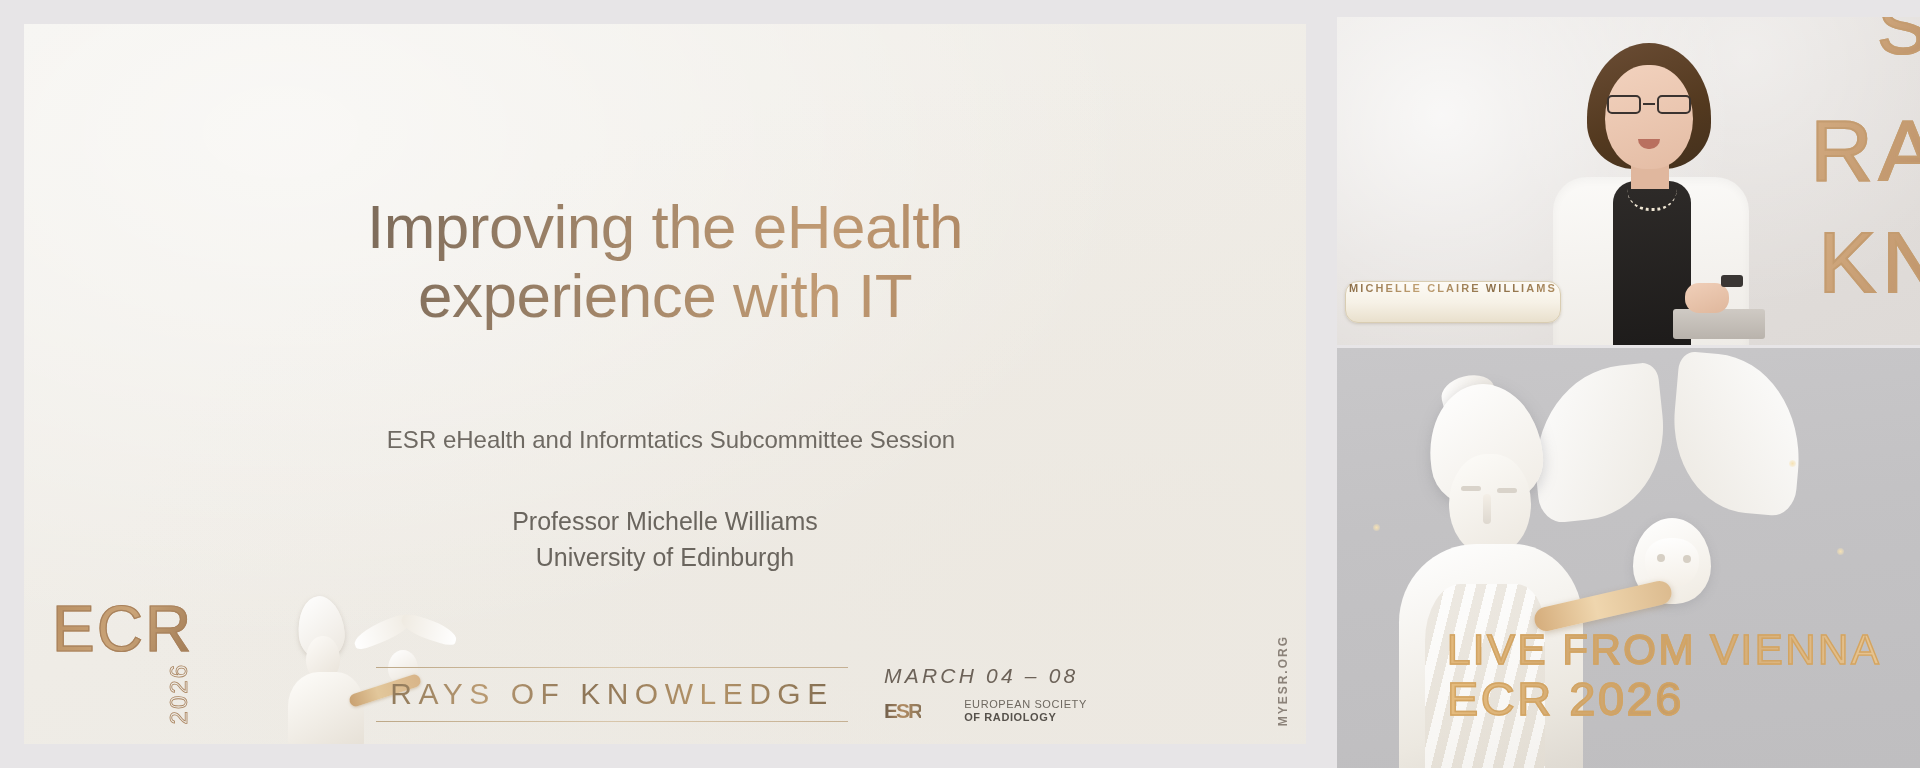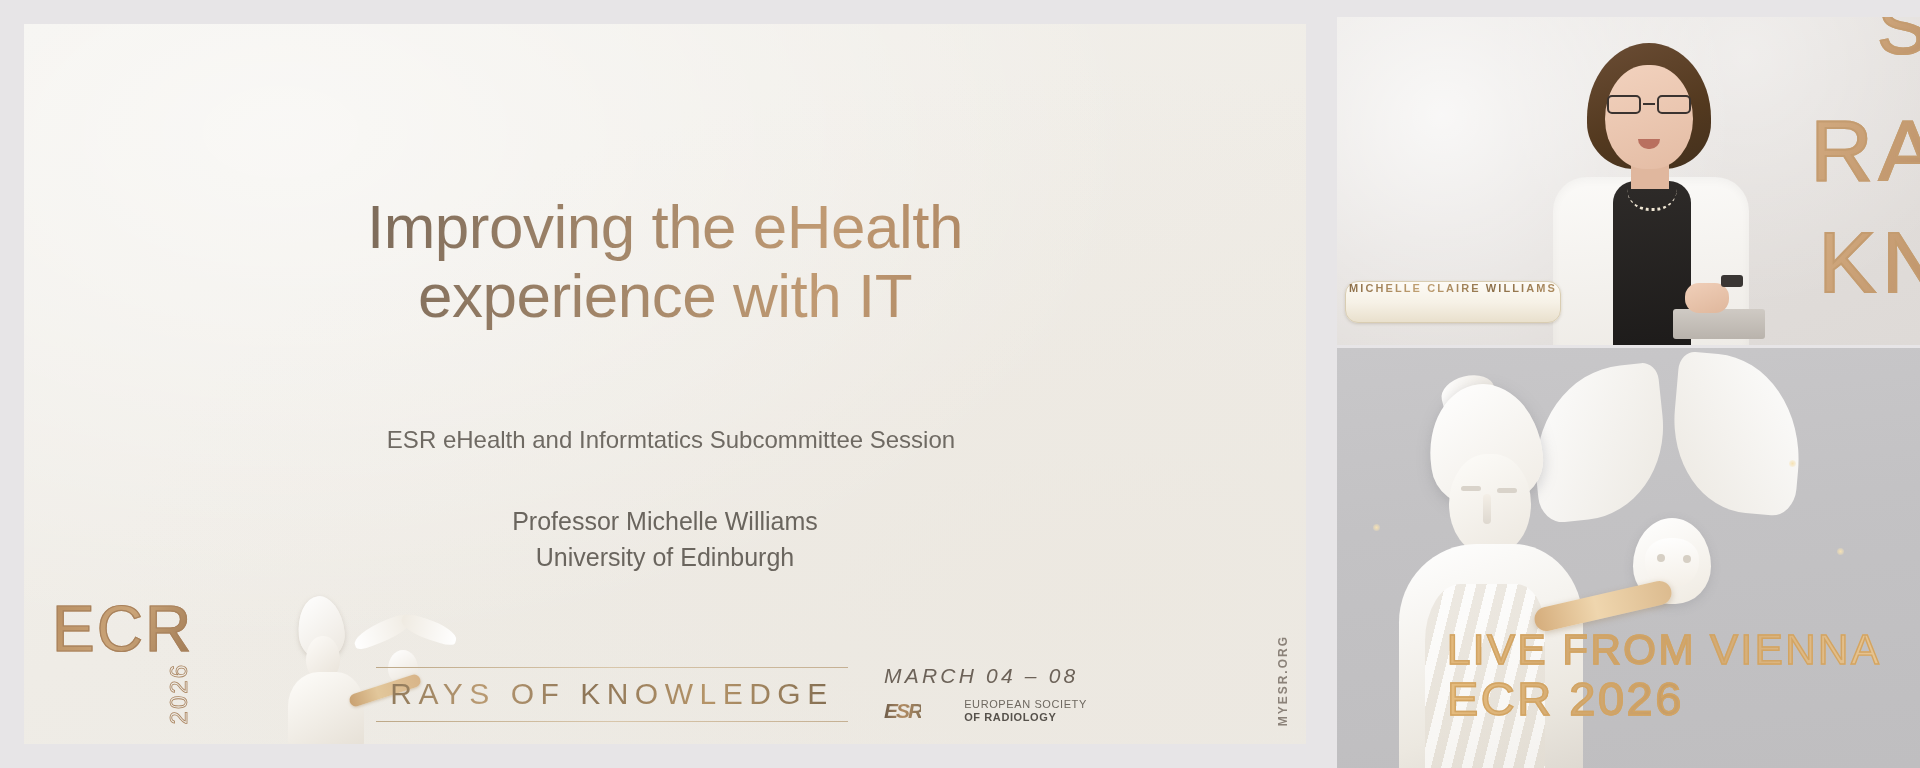--- a/index.html
+++ b/index.html
@@ -88,21 +88,21 @@
   .venue-city{
     font-size:21px; letter-spacing:10px; font-style:italic; font-weight:300;
     color:#6c6258;
   }
   .venue-dates{
     font-size:21px; letter-spacing:3.2px; font-style:italic; font-weight:400;
     color:#6c6258; margin-top:3px;
   }
   .esr-logo-row{ display:flex; align-items:center; gap:7px; margin-top:10px; }
   .esr-mark{
-    font-size:21px; font-weight:700; font-style:italic; letter-spacing:-2px;
+    font-size:21px; font-weight:700; letter-spacing:-2px;
     color:transparent;
     background:linear-gradient(90deg,#6d5c4a,#b18c63,#8a7458);
     -webkit-background-clip:text; background-clip:text;
   }
   .esr-name{ font-size:11px; line-height:1.18; color:#6e6860; letter-spacing:.6px;margin-left:36px; }
   .esr-name b{ font-weight:700; color:#56514b; }
 
   .myesr{
     position:absolute; right:16px; bottom:18px;
     writing-mode:vertical-rl; transform:rotate(180deg);

